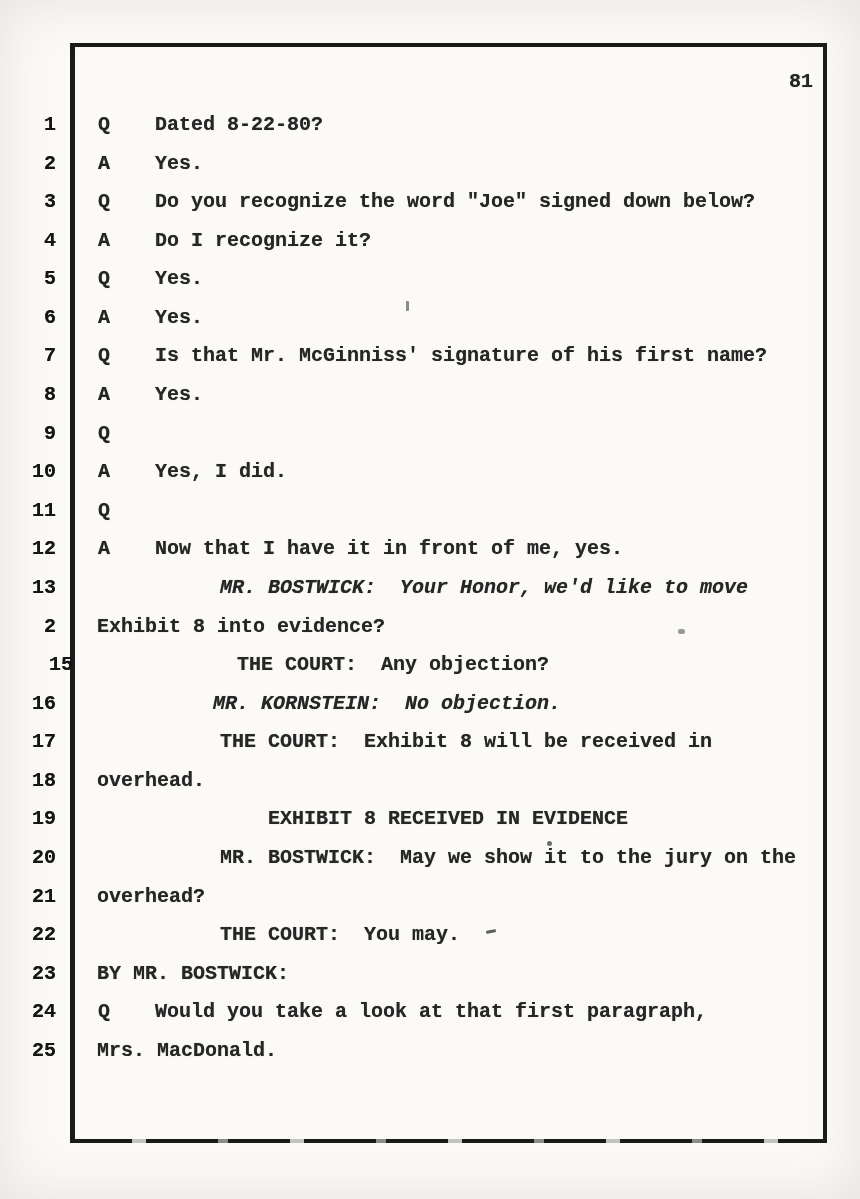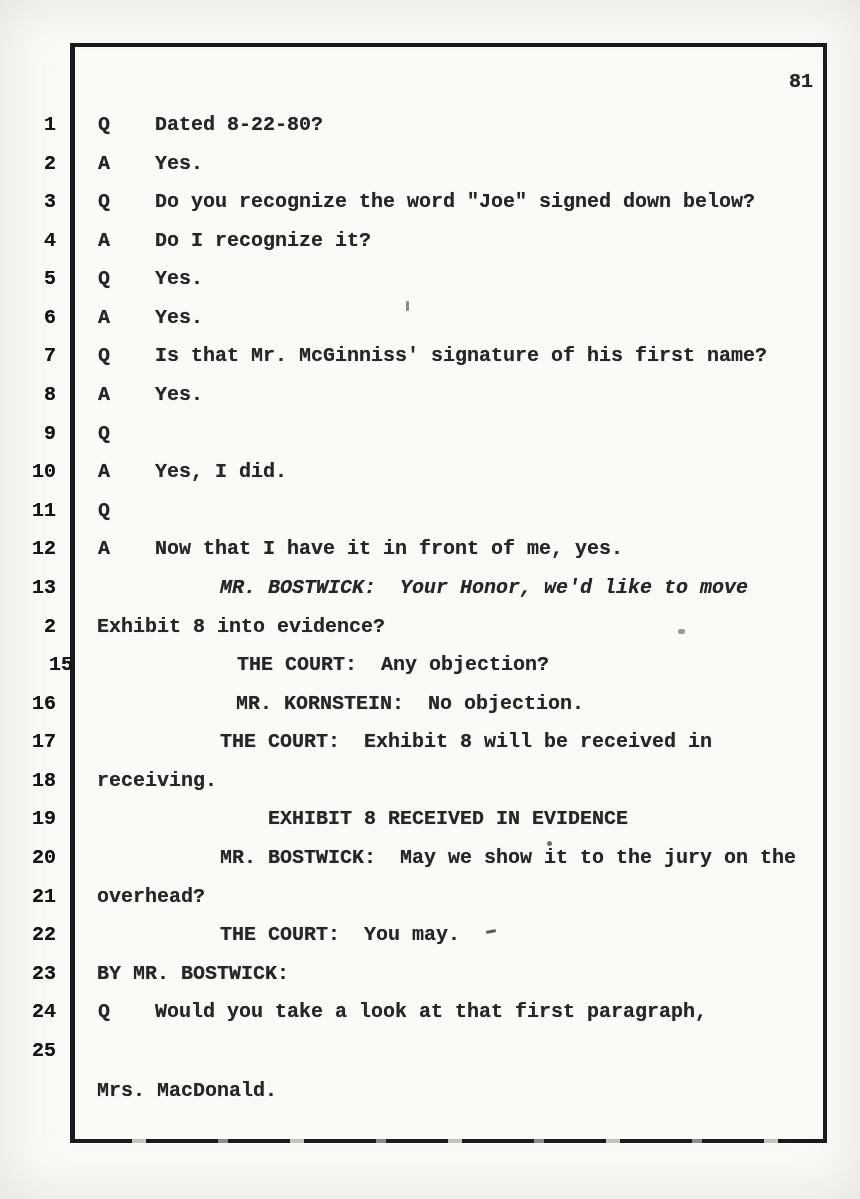--- a/index.html
+++ b/index.html
@@ -173,29 +173,29 @@
       <div class="line-row" style="top: 615px;">
         <span class="num">2</span>
         <span class="txt" style="left: 97px;">Exhibit 8 into evidence?</span>
       </div>
       <div class="line-row" style="top: 653px; margin-left: 17px;">
         <span class="num">15</span>
         <span class="txt" style="left: 220px;">THE COURT:  Any objection?</span>
       </div>
       <div class="line-row" style="top: 692px;">
         <span class="num">16</span>
-        <span class="txt" style="left: 236px;">MR. KORNSTEIN:  No objection.</span>
+        <span class="txt" style="left: 213px; font-style: italic;">MR. KORNSTEIN:  No objection.</span>
       </div>
       <div class="line-row" style="top: 730px;">
         <span class="num">17</span>
         <span class="txt" style="left: 220px;">THE COURT:  Exhibit 8 will be received in</span>
       </div>
       <div class="line-row" style="top: 769px;">
         <span class="num">18</span>
-        <span class="txt" style="left: 97px;">receiving.</span>
+        <span class="txt" style="left: 97px;">overhead.</span>
       </div>
       <div class="line-row" style="top: 807px;">
         <span class="num">19</span>
         <span class="txt" style="left: 268px;">EXHIBIT 8 RECEIVED IN EVIDENCE</span>
       </div>
       <div class="line-row" style="top: 846px;">
         <span class="num">20</span>
         <span class="txt" style="left: 220px;">MR. BOSTWICK:  May we show it to the jury on the</span>
       </div>
       <div class="line-row" style="top: 885px;">
@@ -210,21 +210,21 @@
         <span class="num">23</span>
         <span class="txt" style="left: 97px;">BY MR. BOSTWICK:</span>
       </div>
       <div class="line-row" style="top: 1000px;">
         <span class="num">24</span>
         <span class="spk">Q</span>
         <span class="txt" style="left: 155px;">Would you take a look at that first paragraph,</span>
       </div>
       <div class="line-row" style="top: 1039px;">
         <span class="num">25</span>
-        <span class="txt" style="left: 97px; margin-top: 40px;">Mrs. MacDonald.</span>
+        <span class="txt" style="left: 97px;">Mrs. MacDonald.</span>
       </div>
     </div>
 
   <div class="artifact a-tick"></div>
   <div class="artifact a-dot1"></div>
   <div class="artifact a-dot2"></div>
   <div class="artifact a-dash"></div>
 </div>
 
 </body></html>

